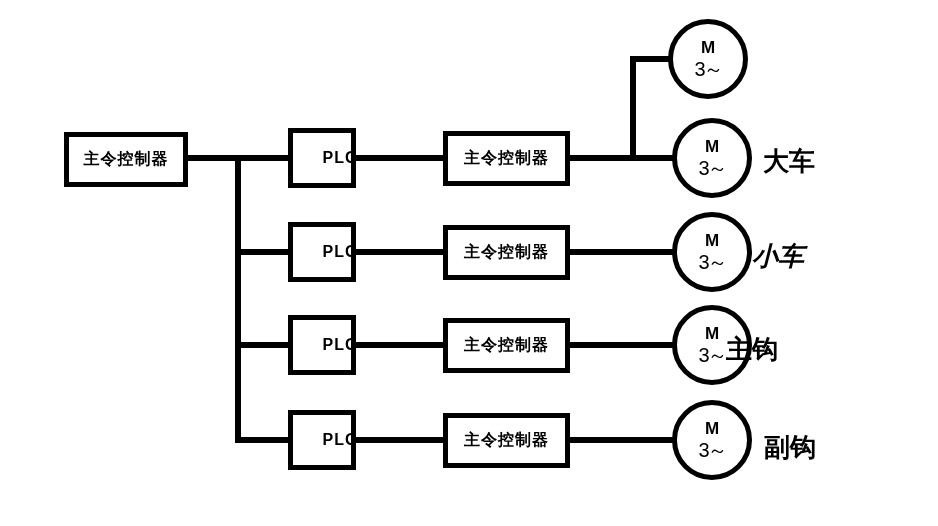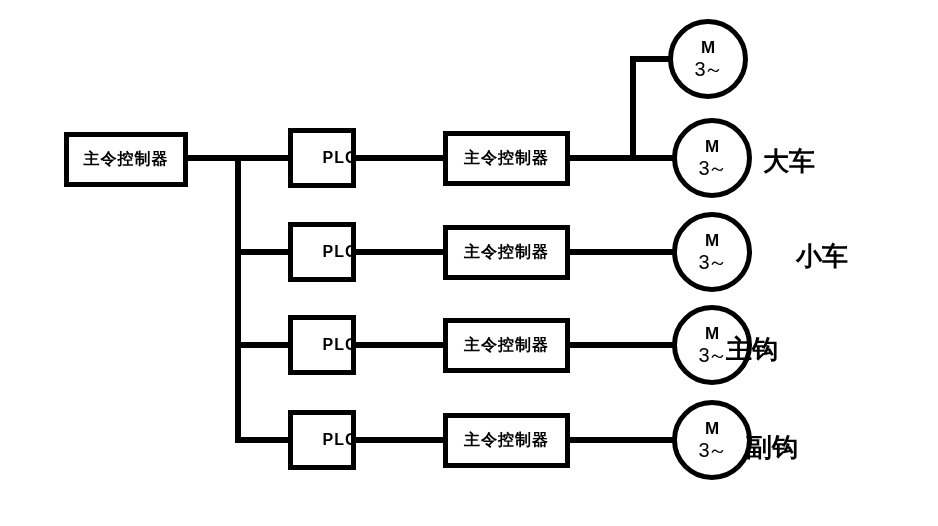--- a/index.html
+++ b/index.html
@@ -94,21 +94,21 @@
   </div>
   <div class="line" style="left:356px; top:249px; width:87px; height:6px;"></div>
   <div class="box ctrl" style="left:443px; top:225px; width:127px; height:55px;">
     <span>主令控制器</span>
   </div>
   <div class="line" style="left:570px; top:249px; width:104px; height:6px;"></div>
   <div class="motor" style="left:672px; top:212px;">
     <span class="m">M</span>
     <span class="phase">3～</span>
   </div>
-  <div class="group-label" style="left:796px; top:239px;">小车</div>
+  <div class="group-label" style="left:752px; top:239px;font-style:italic;">小车</div>
 
   <div class="box plc" style="left:288px; top:315px; width:68px; height:60px;">
     <span>PLC</span>
   </div>
   <div class="line" style="left:356px; top:342px; width:87px; height:6px;"></div>
   <div class="box ctrl" style="left:443px; top:318px; width:127px; height:55px;">
     <span>主令控制器</span>
   </div>
   <div class="line" style="left:570px; top:342px; width:104px; height:6px;"></div>
   <div class="motor" style="left:672px; top:305px;">
@@ -122,15 +122,15 @@
   </div>
   <div class="line" style="left:356px; top:437px; width:87px; height:6px;"></div>
   <div class="box ctrl" style="left:443px; top:413px; width:127px; height:55px;">
     <span>主令控制器</span>
   </div>
   <div class="line" style="left:570px; top:437px; width:104px; height:6px;"></div>
   <div class="motor" style="left:672px; top:400px;">
     <span class="m">M</span>
     <span class="phase">3～</span>
   </div>
-  <div class="group-label" style="left:746px; top:430px;text-align:right;">副钩</div>
+  <div class="group-label" style="left:764px; top:430px;text-align:right;">副钩</div>
 
 </div>
 
 </body></html>

